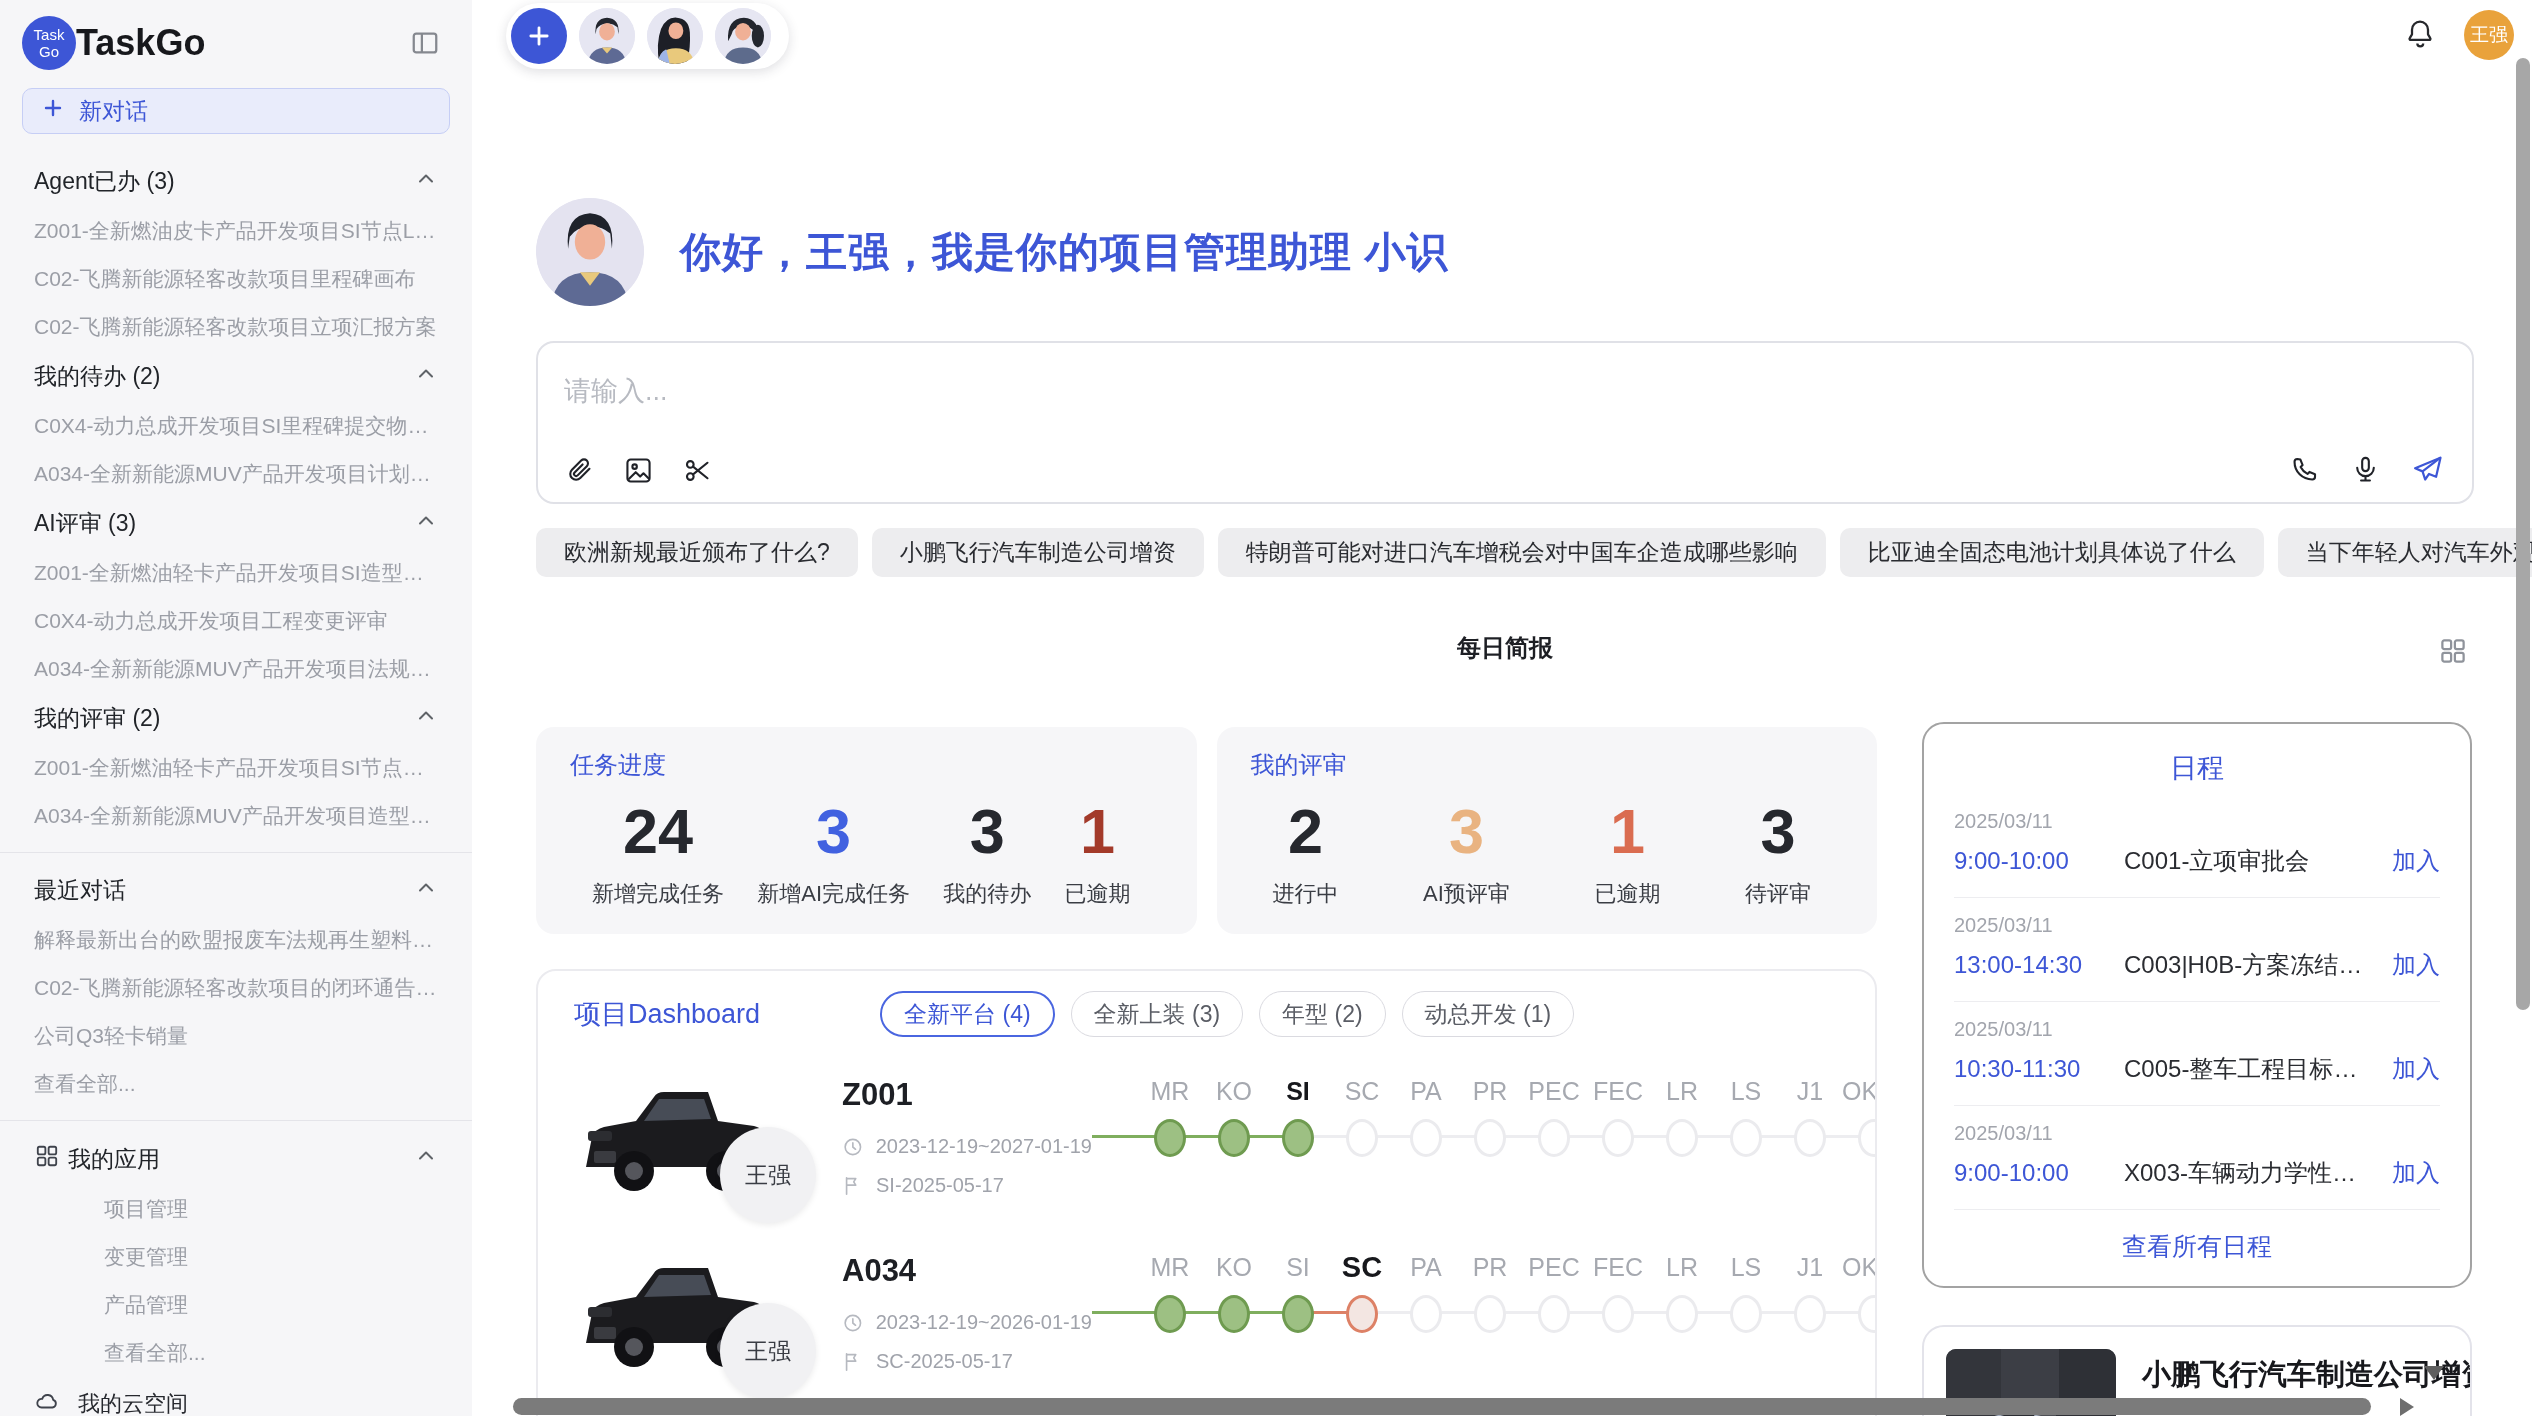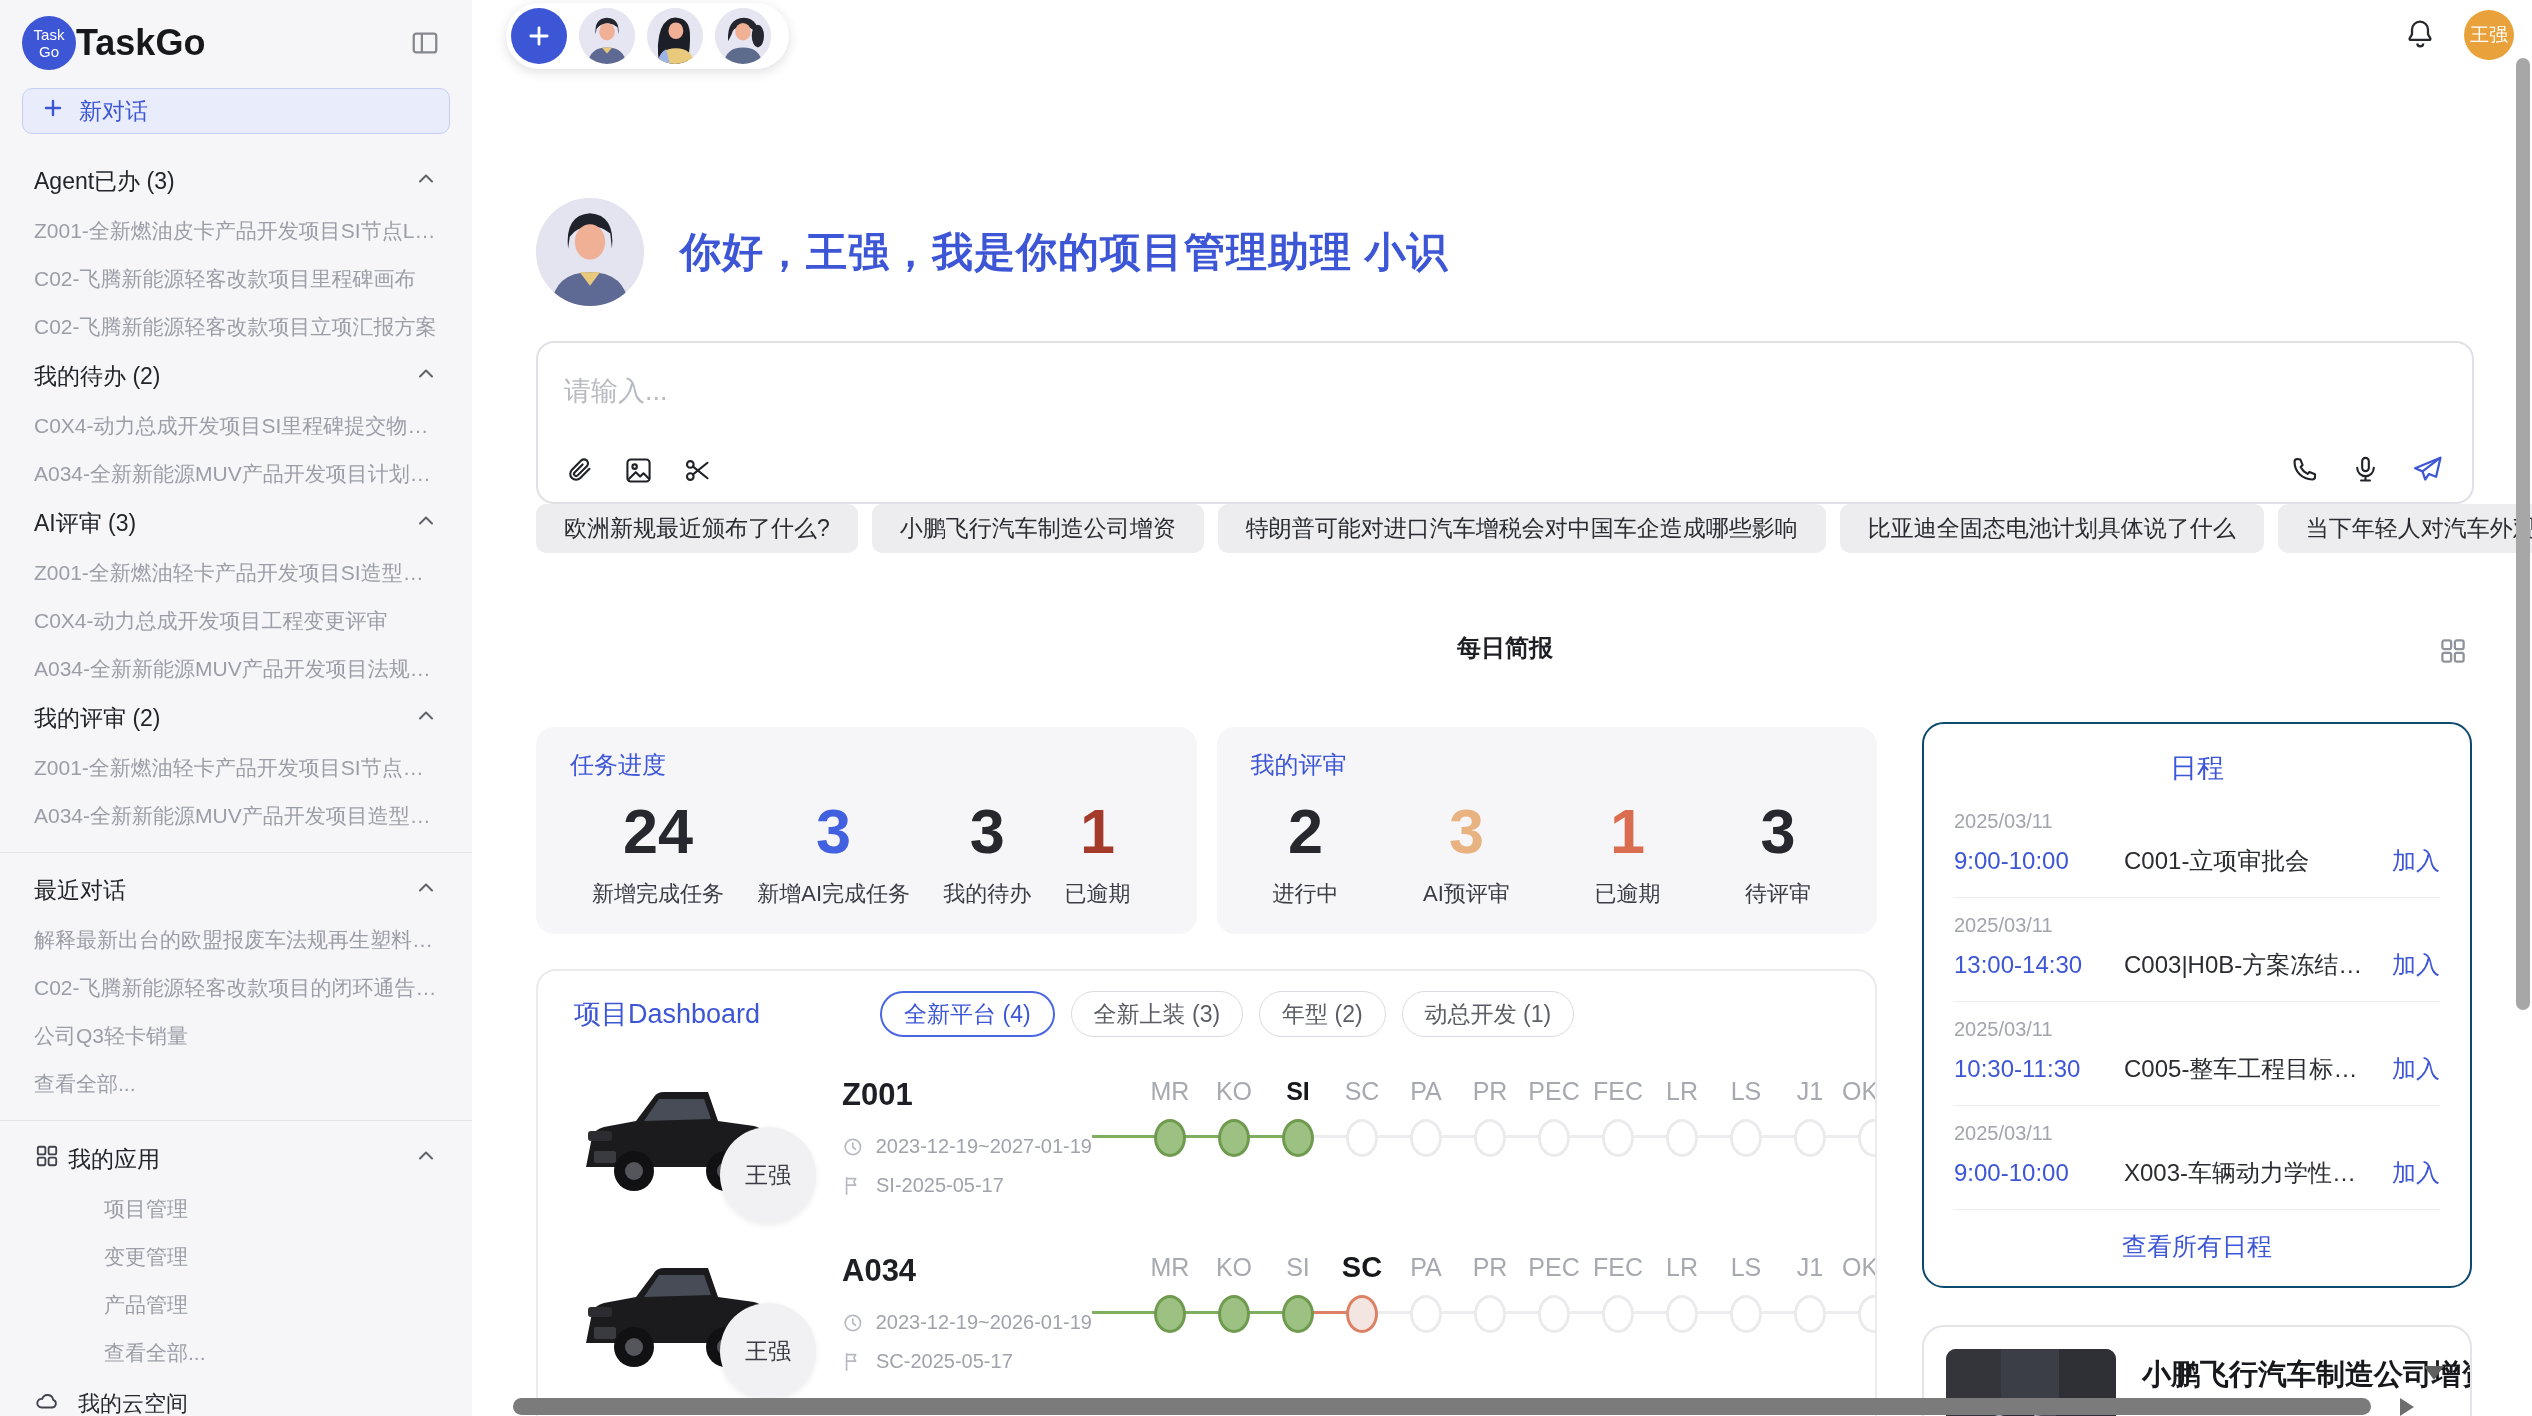--- a/index.html
+++ b/index.html
@@ -41,21 +41,21 @@
 
   .composer{position:absolute;left:46px;top:341px;width:1938px;height:163px;border:2px solid #e0e1e7;
             border-radius:18px;background:#fff;box-sizing:border-box;}
   .composer-input{position:absolute;left:24px;top:20px;width:1700px;height:54px;border:none;outline:none;
                   font-size:27px;color:#26282c;background:transparent;font-family:inherit;}
   .composer-input::placeholder{color:#b7bac1;}
   .tools-left{position:absolute;left:26px;bottom:16px;display:flex;gap:28px;align-items:center;}
   .tools-right{position:absolute;right:28px;bottom:16px;display:flex;gap:30px;align-items:center;}
   .tool-btn{cursor:pointer;display:flex;align-items:center;}
 
-  .chips{position:absolute;left:46px;top:504px;width:1938px;display:flex;gap:14px;}
+  .chips{position:absolute;left:46px;top:528px;width:1938px;display:flex;gap:14px;}
   .chip{height:49px;background:#ededef;border-radius:10px;display:flex;align-items:center;
         padding:0 28px;font-size:23px;color:#2a2c31;white-space:nowrap;cursor:pointer;}
 
   .brief-head{position:absolute;left:46px;top:632px;width:1938px;text-align:center;}
   .brief-title{font-size:24px;font-weight:700;color:#1d1f24;}
   .brief-grid{position:absolute;right:6px;top:4px;cursor:pointer;}
 
   .stats-row{position:absolute;left:46px;top:727px;width:1341px;display:flex;gap:20px;}
   .stat-card{flex:1;height:207px;background:#f6f6f8;border-radius:18px;box-sizing:border-box;padding:22px 56px 0 34px;}
   .stat-card-title{font-size:24px;color:#3d56d6;}
@@ -86,21 +86,21 @@
   .ms-label{height:42px;font-size:25px;text-align:center;color:#a6a9b0;line-height:36px;white-space:nowrap;}
   .ms-label.active{color:#17181c;font-weight:600;}
   .ms-label.active.big{font-size:29px;font-weight:700;}
   .ms-bar{position:absolute;right:50%;width:64px;height:3px;top:62px;}
   .ms-stub{position:absolute;left:-46px;right:50%;height:3px;top:62px;}
   .node{width:32px;height:38px;border-radius:50%;margin:4px auto 0;box-sizing:border-box;position:relative;z-index:2;
         background:#fff;border:3px solid #ebebee;}
   .node.done{background:#9dc083;border-color:#6f9b50;}
   .node.alert{background:#f3e6e2;border-color:#dd8166;}
 
-  .sched{position:absolute;left:1432px;top:722px;width:550px;height:566px;border:2px solid #0c4a6e;border-radius:22px;
+  .sched{position:absolute;left:1432px;top:722px;width:550px;height:566px;border:2px solid #a3a3a3;border-radius:22px;
          box-sizing:border-box;background:#fff;padding:26px 30px 0;}
   .sched-title{text-align:center;font-size:27px;color:#3d56d6;margin-bottom:8px;}
   .event{padding:16px 0 20px;border-bottom:1px solid #ededf0;}
   .event-date{font-size:20px;color:#a2a5ad;margin-bottom:12px;}
   .event-row{display:flex;align-items:center;}
   .event-time{width:170px;font-size:24px;color:#3d56d6;font-weight:500;flex-shrink:0;}
   .event-name{flex:1;font-size:24px;color:#2a2c31;white-space:nowrap;overflow:hidden;text-overflow:ellipsis;}
   .event-join{font-size:24px;color:#3d56d6;margin-left:16px;cursor:pointer;}
   .view-all{text-align:center;font-size:25px;color:#3d56d6;padding:20px 0;cursor:pointer;}
 

